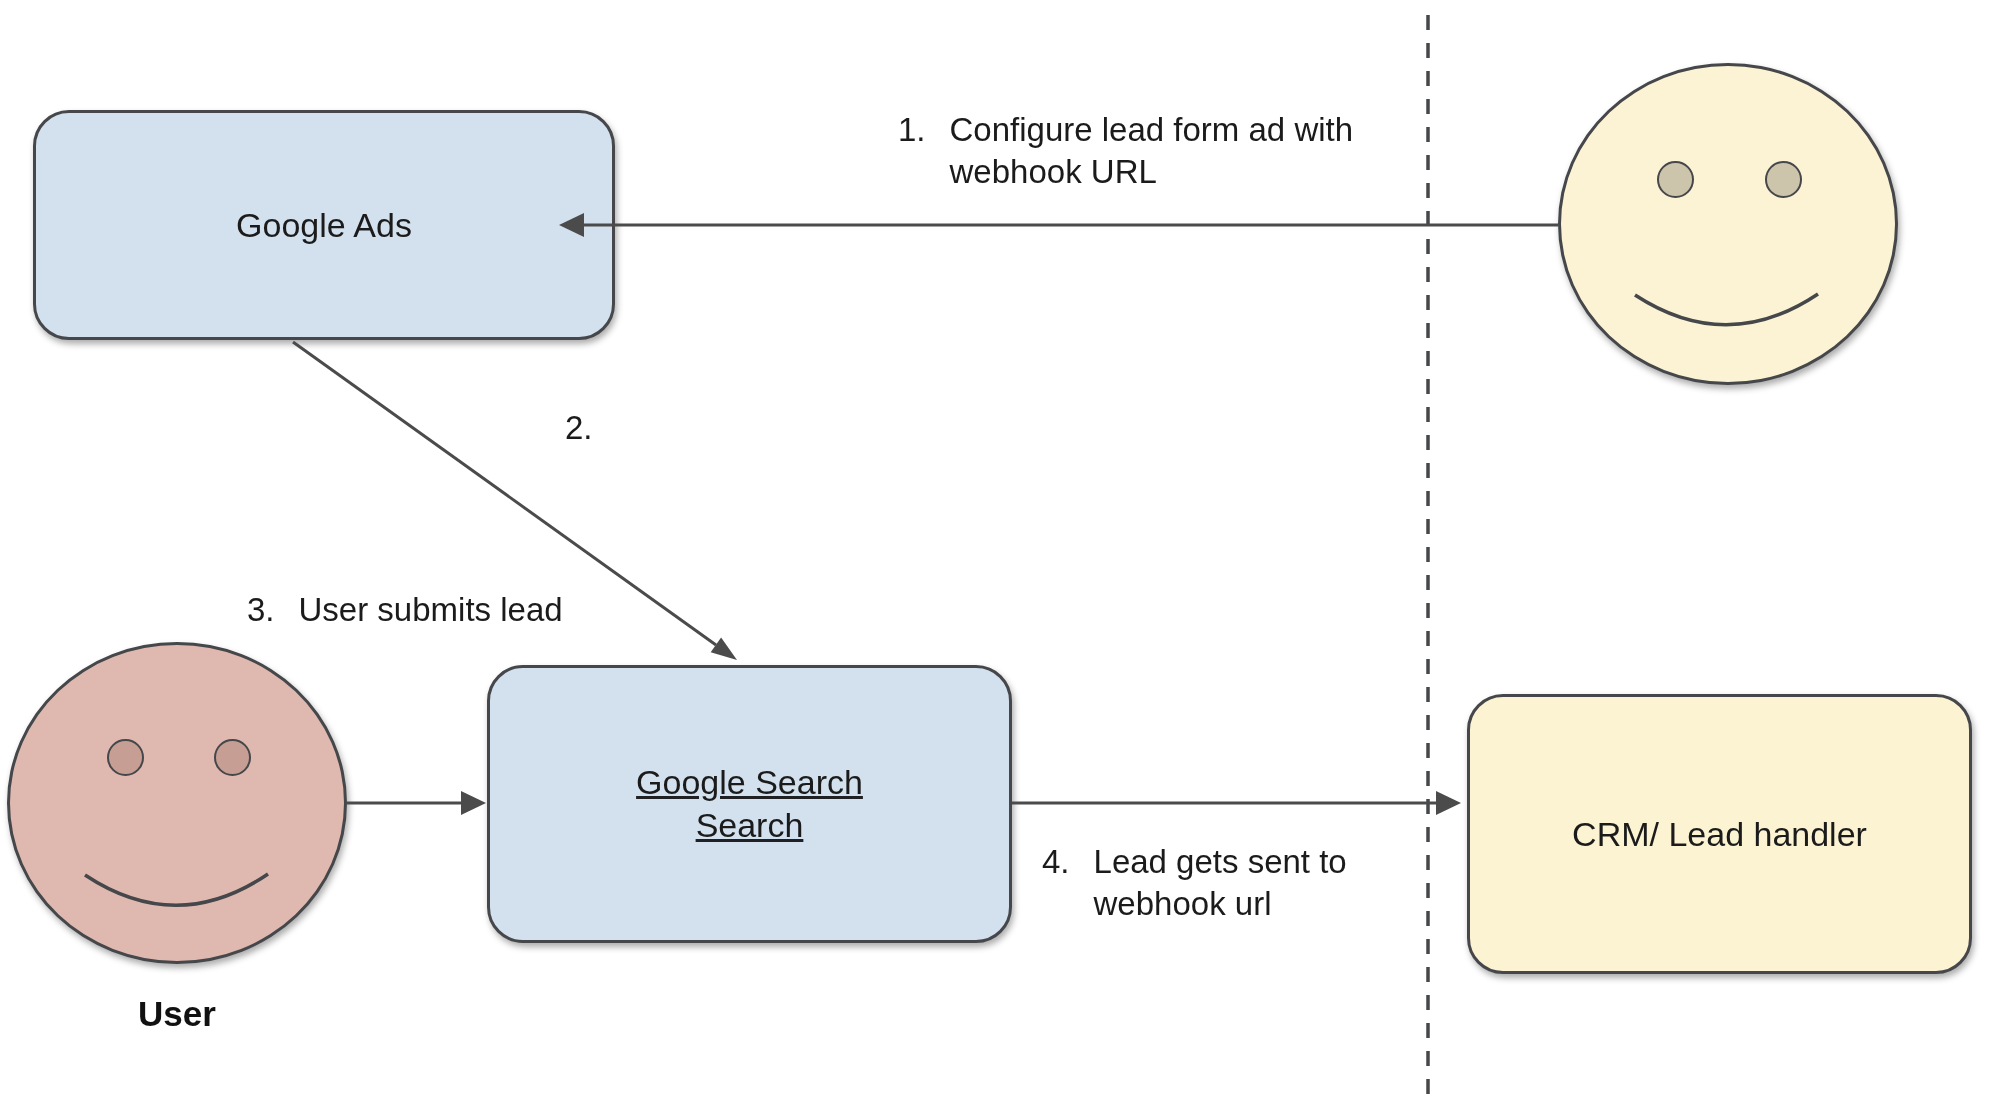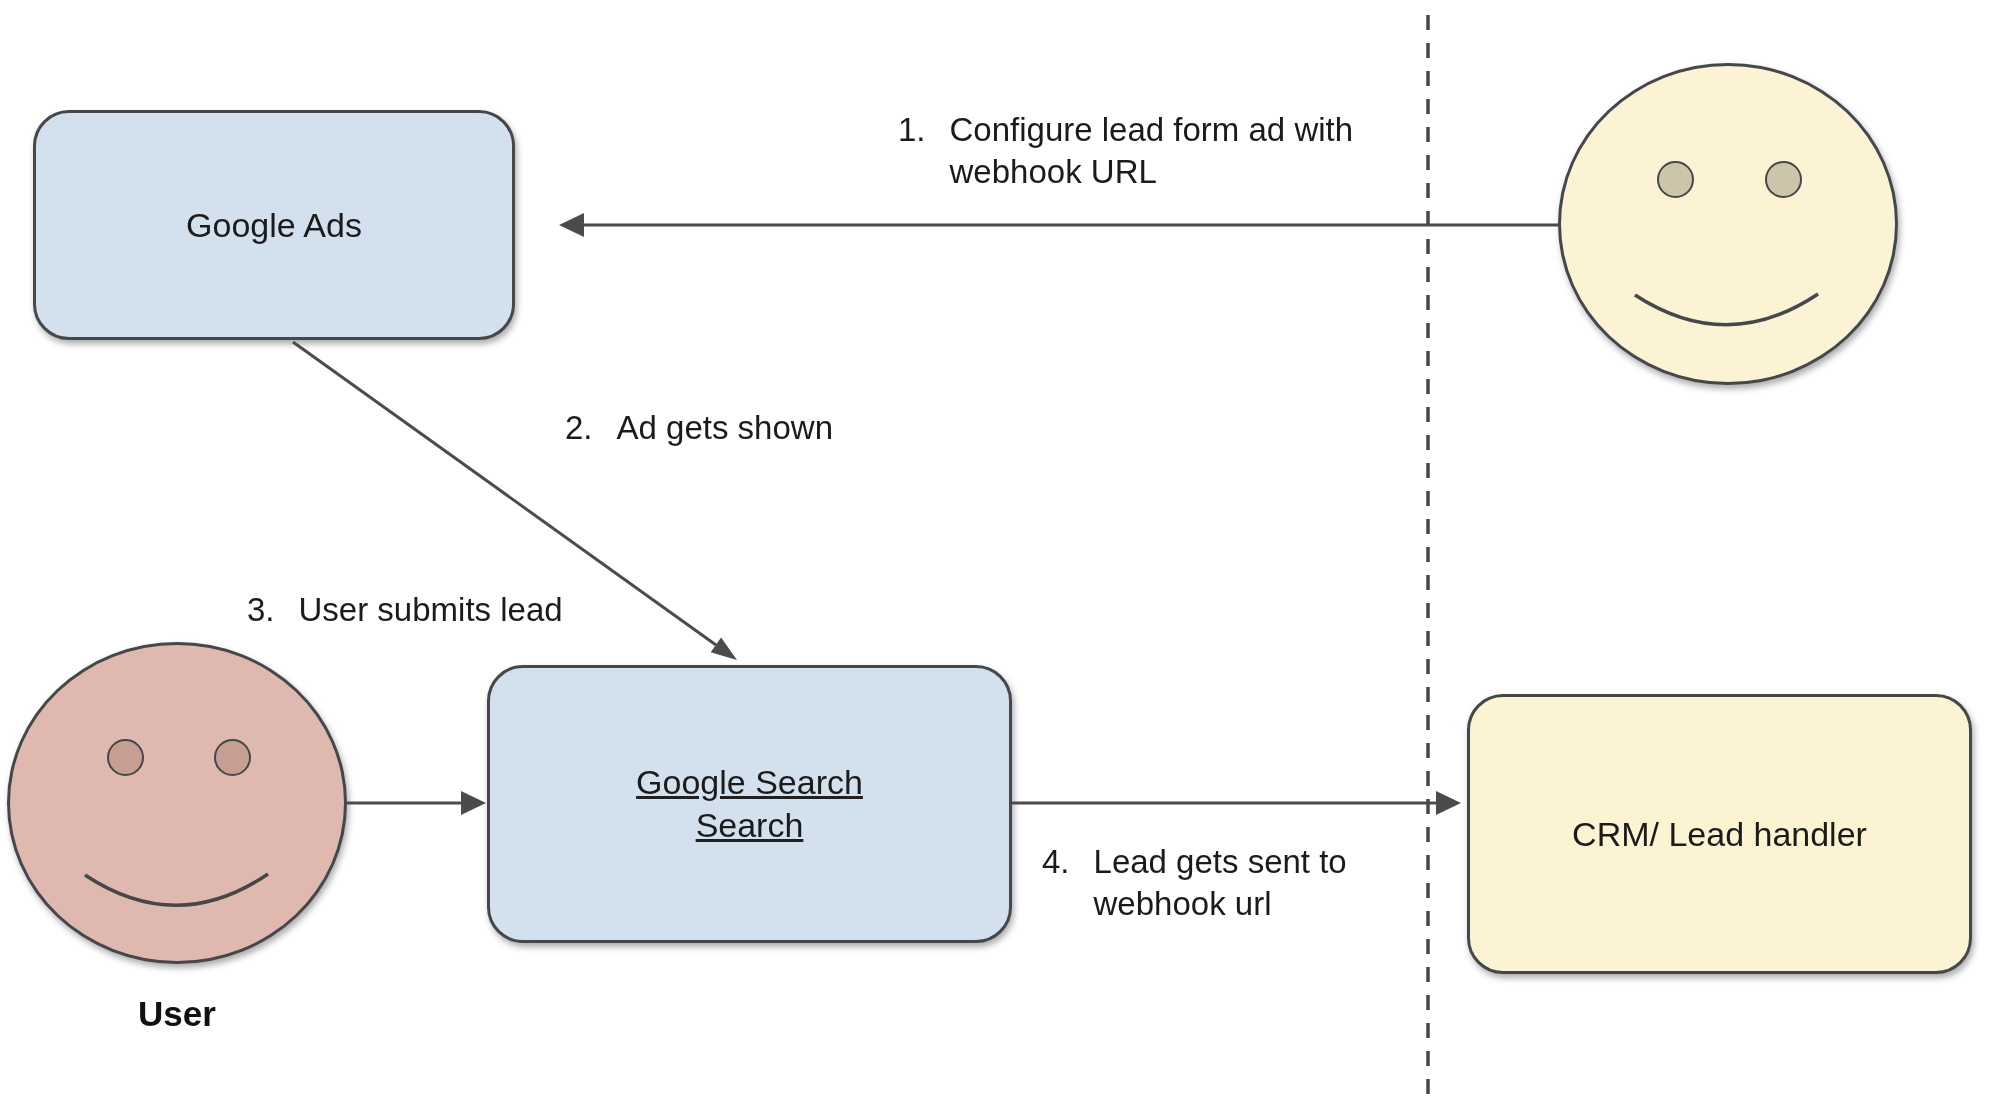--- a/index.html
+++ b/index.html
@@ -65,21 +65,21 @@
     left: 0; top: 0;
     width: 2004px; height: 1116px;
     pointer-events: none;
   }
 </style>
 </head>
 <body>
 
 <div class="canvas">
 
-  <div class="node blue" style="left:33px; top:110px; width:482px; height:230px;">
+  <div class="node blue" style="left:33px; top:110px; width:582px; height:230px;">
     <div class="node-label">Google Ads</div>
   </div>
 
   <div class="node blue" style="left:487px; top:665px; width:525px; height:278px;text-decoration:underline;">
     <div class="node-label">
       <div>Google Search</div>
       <div>Search</div>
     </div>
   </div>
 
@@ -101,23 +101,20 @@
   <div class="step" style="left:898px; top:109px;">
     <span class="num">1.</span>
     <span class="lines">
       <span>Configure lead form ad with</span>
       <span>webhook URL</span>
     </span>
   </div>
 
   <div class="step" style="left:565px; top:407px;">
     <span class="num">2.</span>
-    <span class="lines">
-      <span>Ad gets shown</span>
-    </span>
   </div>
 
   <div class="step" style="left:247px; top:589px;">
     <span class="num">3.</span>
     <span class="lines">
       <span>User submits lead</span>
     </span>
   </div>
 
   <div class="step" style="left:1042px; top:841px;">

